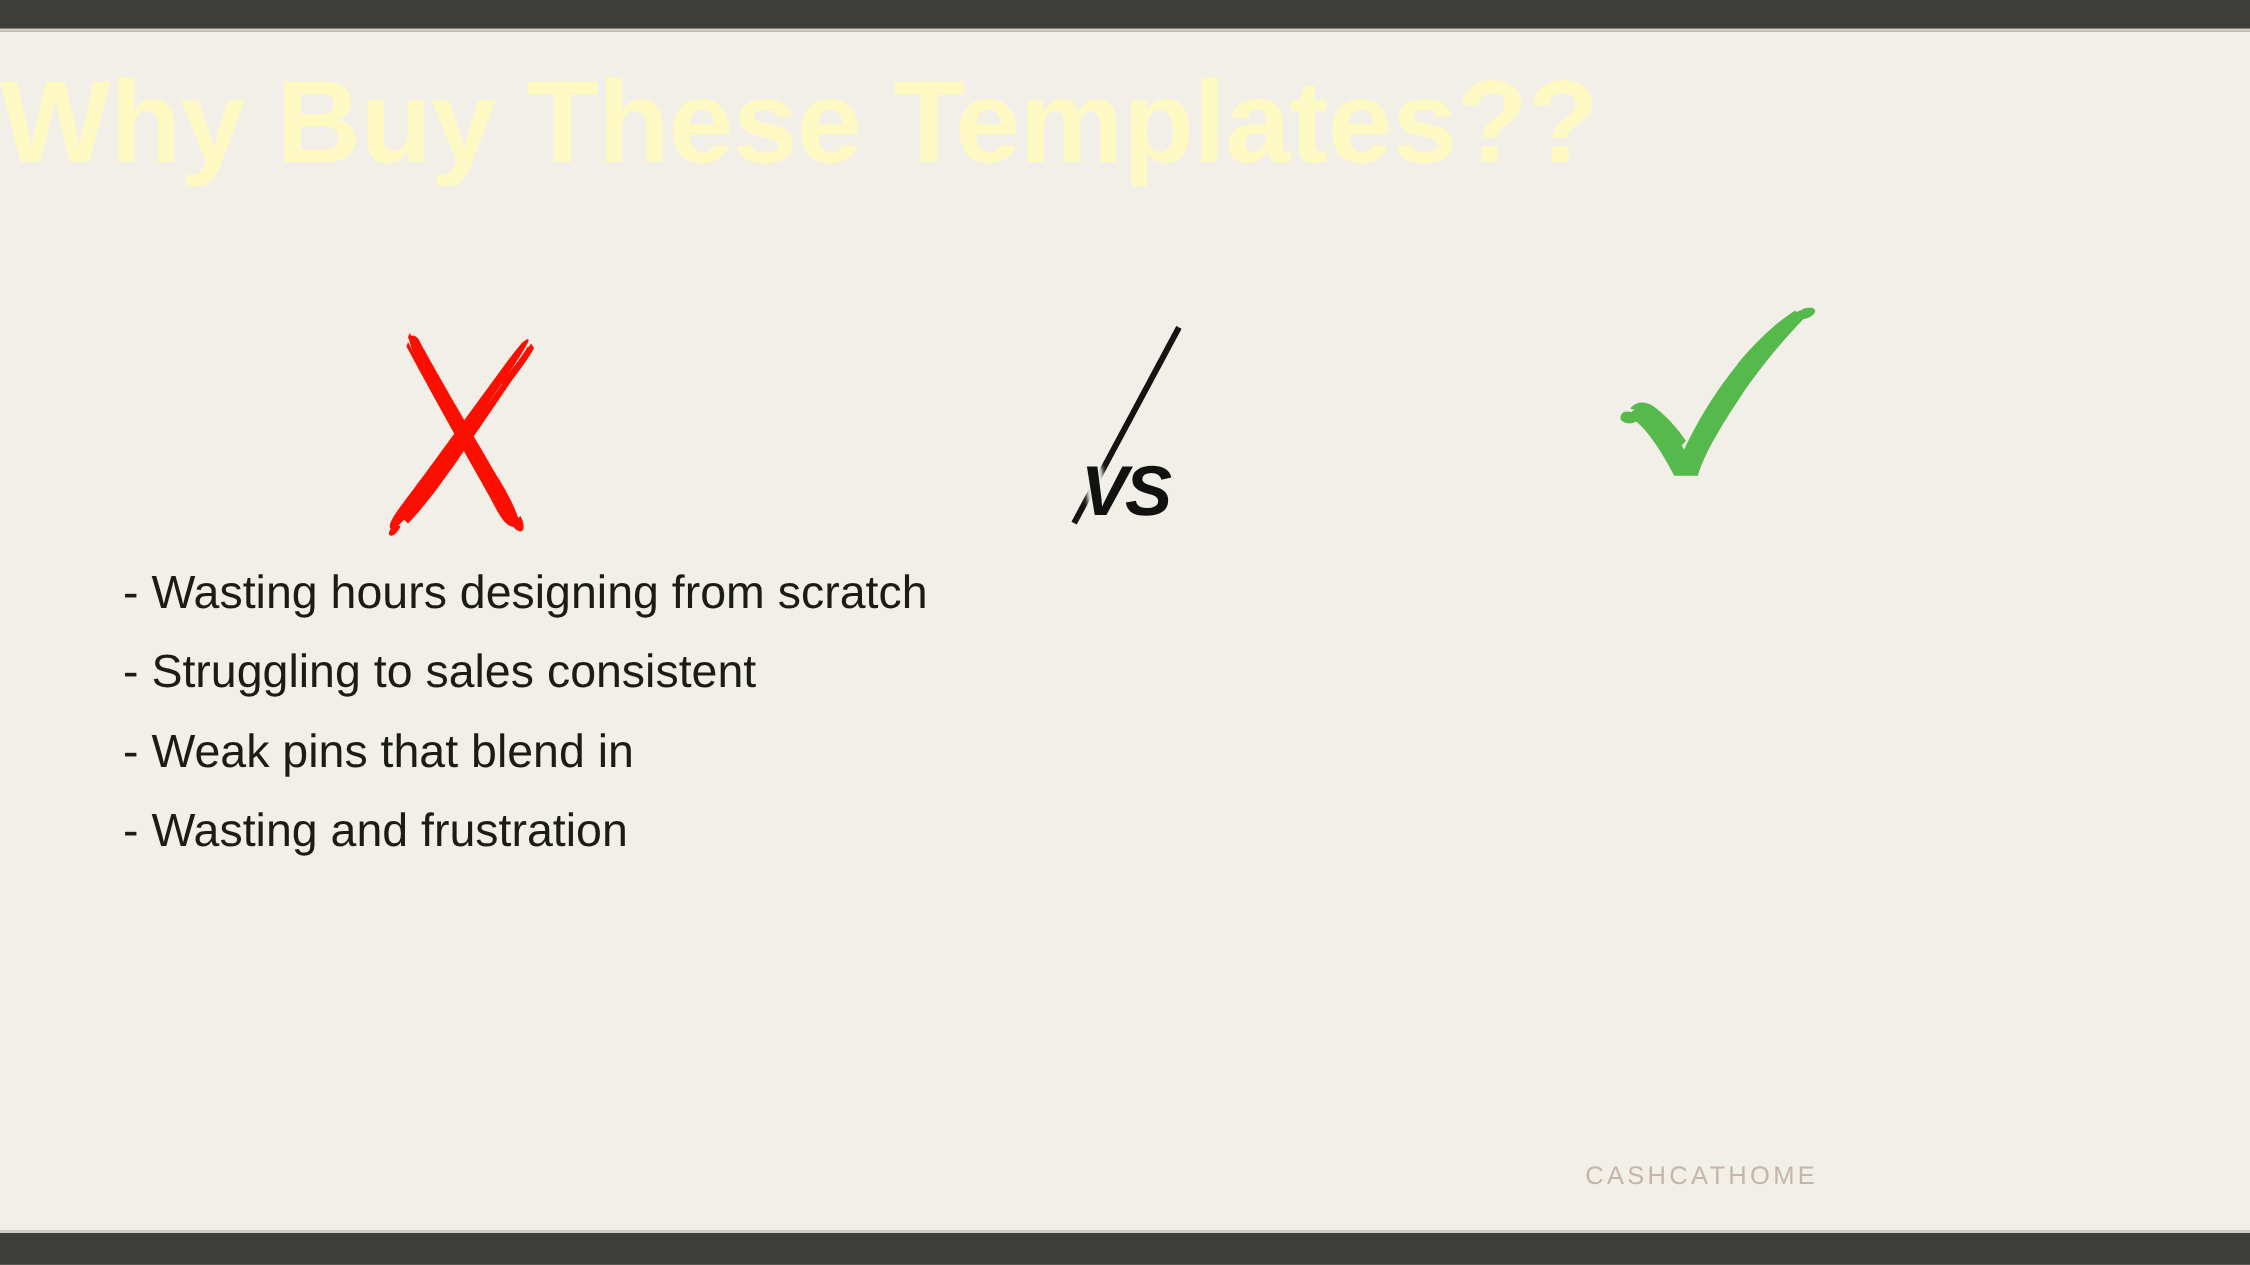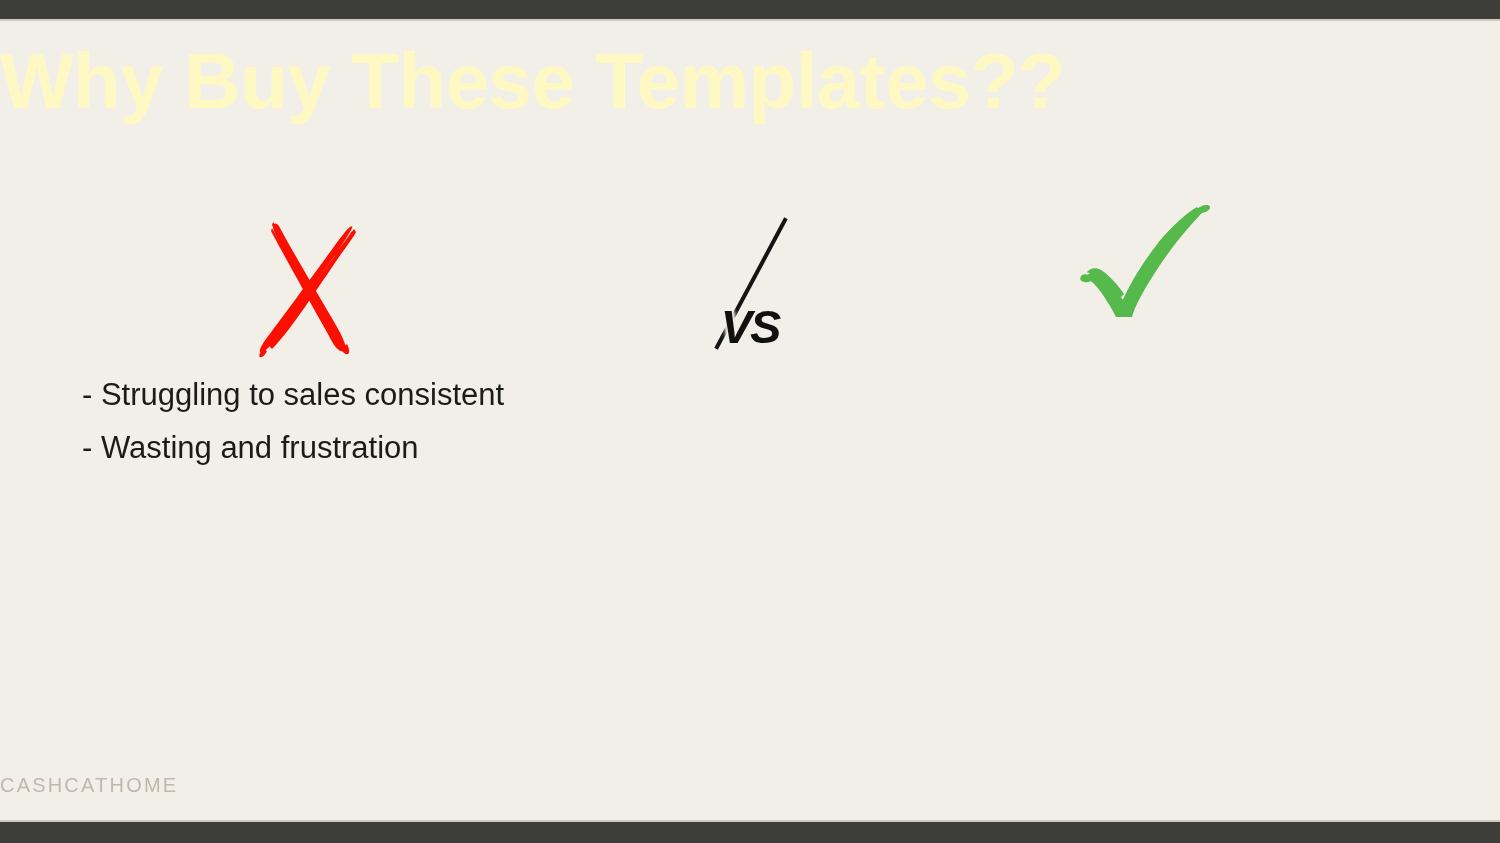--- a/index.html
+++ b/index.html
@@ -118,22 +118,22 @@
   .col .li {
     margin: 0;
     padding: 0;
     white-space: normal;
   }
   
   .footer {
     position: absolute;
     left: 0; top: 774px;
     width: 1212px;
-    text-align: left;
-    font-size: 20px;
+    text-align: right;
+    font-size: 17px;
     letter-spacing: 2.2px;
     color: #c4b6ac;
     font-weight: 400;
   }
 </style>
 </head>
 <body>
 
 <div id="slide">
 
@@ -174,21 +174,23 @@
         <path d="M120 4 C112 10 98 24 84 42 L80 38 C94 21 110 7 119 2 Z"></path>
         <path d="M126 6 C118 12 106 25 94 40 L90 36 C103 20 117 7 125 3 Z"></path>
         <path d="M9 67 C12 63 18 62 23 65 C31 70 40 80 46 89 L42 93 C35 84 26 74 19 70 C14 67 9 69 9 67 Z"></path>
         <path d="M4 70 C1 73 2 76 6 77 C10 78 14 76 14 74 C14 71 8 68 4 70 Z"></path>
         <path d="M124 1 C128 -1 133 0 132 3 C131 6 126 8 122 8 C119 8 120 3 124 1 Z"></path>
       </g>
     </svg>
   </div>
 
   <div class="col col-left">
+    <div class="li">- Wasting hours designing from scratch</div>
     <div class="li">- Struggling to sales consistent</div>
+    <div class="li">- Weak pins that blend in</div>
     <div class="li">- Wasting and frustration</div>
   </div>
 
 
   <div class="footer">CASHCATHOME</div>
 
   <div class="bar-bottom-hairline"></div>
   <div class="bar-bottom"></div>
 
 </div>

